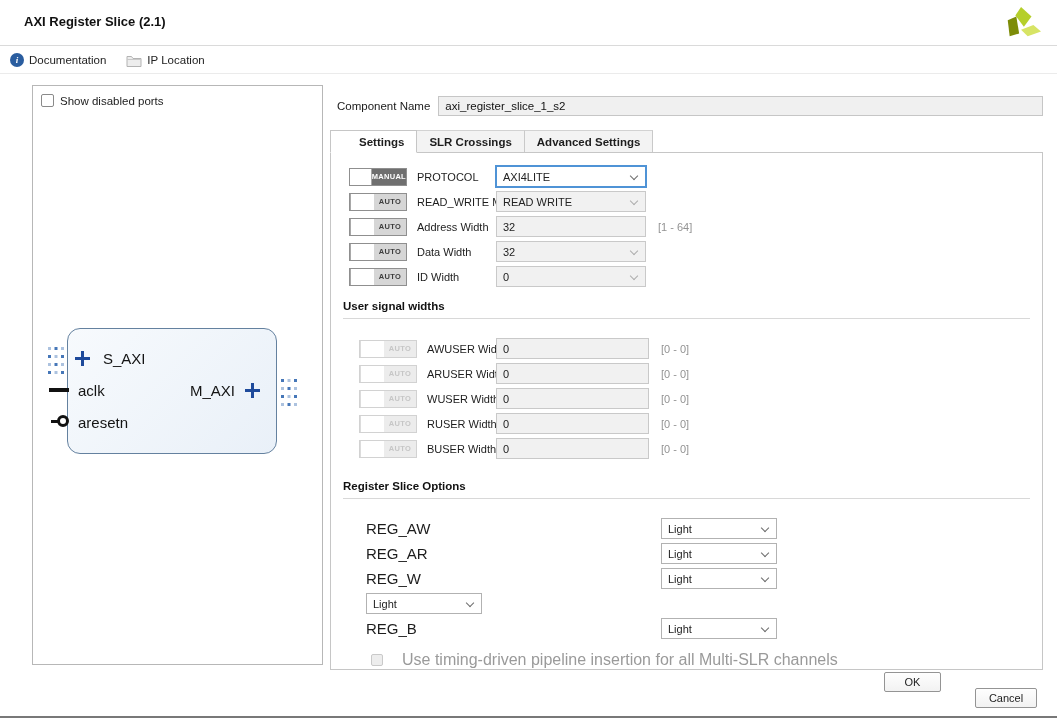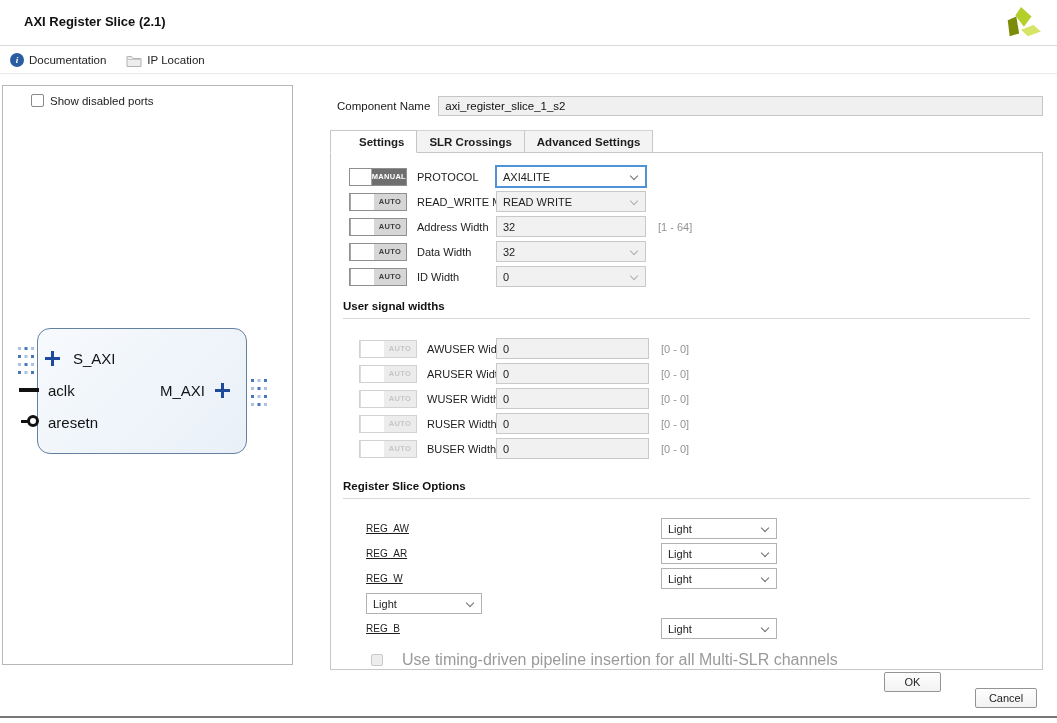--- a/index.html
+++ b/index.html
@@ -13,21 +13,21 @@
   .hdr .logo { position:absolute; right:14px; top:5px; }
 
   
   .tbar { position:absolute; left:0; top:47px; width:100%; height:27px; border-bottom:1px solid #ebebeb;
           display:flex; align-items:center; gap:20px; padding-left:10px; }
   .tbar .titem { display:flex; align-items:center; gap:5px; font-size:11.5px; color:#222; cursor:default; }
   .info-ic { width:14px; height:14px; border-radius:50%; background:#2a5d9f; color:#fff; font-size:9px;
              font-weight:bold; display:flex; align-items:center; justify-content:center; font-family:"Liberation Serif",serif; font-style:italic; }
 
   
-  .lpanel { position:absolute; left:2px; top:85px; width:291px; height:580px; border:1px solid #b7b7b7; background:#fff;padding-left:20px; }
+  .lpanel { position:absolute; left:32px; top:85px; width:291px; height:580px; border:1px solid #b7b7b7; background:#fff; }
   .cbrow { display:flex; align-items:center; gap:6px; padding:8px 0 0 8px; font-size:11.5px; color:#222; }
   .cb { width:13px; height:13px; border:1px solid #8a8a8a; border-radius:2px; background:#fff; flex:none; }
   .cb.disabled { border-color:#c9c9c9; background:#ededed; }
 
   .block { position:absolute; left:34px; top:242px; width:210px; height:126px; border:1px solid #64819f;
            border-radius:13px; background:linear-gradient(135deg,#f7fafd 0%,#e9f0f8 100%); }
   .prow { position:absolute; display:flex; align-items:center; }
   .plus { position:relative; width:15px; height:15px; flex:none; }
   .plus::before { content:""; position:absolute; left:0; top:6px; width:15px; height:3.4px; background:#1e4a9b; }
   .plus::after  { content:""; position:absolute; left:6px; top:0; width:3.4px; height:15px; background:#1e4a9b; }
@@ -79,21 +79,21 @@
   .chev { position:absolute; right:8px; top:6px; width:6px; height:6px; border-right:1.6px solid #6e6e6e;
           border-bottom:1.6px solid #6e6e6e; transform:rotate(45deg); }
   .ctrl.dim .chev { border-color:#adadad; }
   .range { margin-left:12px; font-size:11px; color:#939393; white-space:nowrap; }
 
   .sect { margin:7px 12px 14px 12px; border-bottom:1px solid #d8d8d8; padding-bottom:4px; }
   .sect .stitle { font-size:11.5px; font-weight:bold; color:#111; }
   .gap3 { height:3px; } .gap8 { height:8px; }
 
   .rrow { height:25px; display:flex; align-items:center; padding-left:35px; }
-  .rlabel { width:295px; flex:none; font-size:10px; color:#1d1d1d;text-decoration:underline; }
+  .rlabel { width:295px; flex:none; font-size:15px; color:#1d1d1d; }
   .rctrl { width:116px; height:21px; }
 
   .ckrow { display:flex; align-items:center; gap:19px; padding-left:40px; margin-top:10px; font-size:16px; color:#9a9a9a; }
   .ckrow .cb { width:12px; height:12px; }
 
   
   .btn { position:absolute; height:20px; background:linear-gradient(#fefefe,#f2f2f2); border:1px solid #949494;
          border-radius:2px; font-size:11px; color:#1d1d1d; text-align:center; line-height:18px; cursor:default; }
   .btn.ok { left:884px; top:672px; width:57px; }
   .btn.cancel { left:975px; top:688px; width:62px; }

